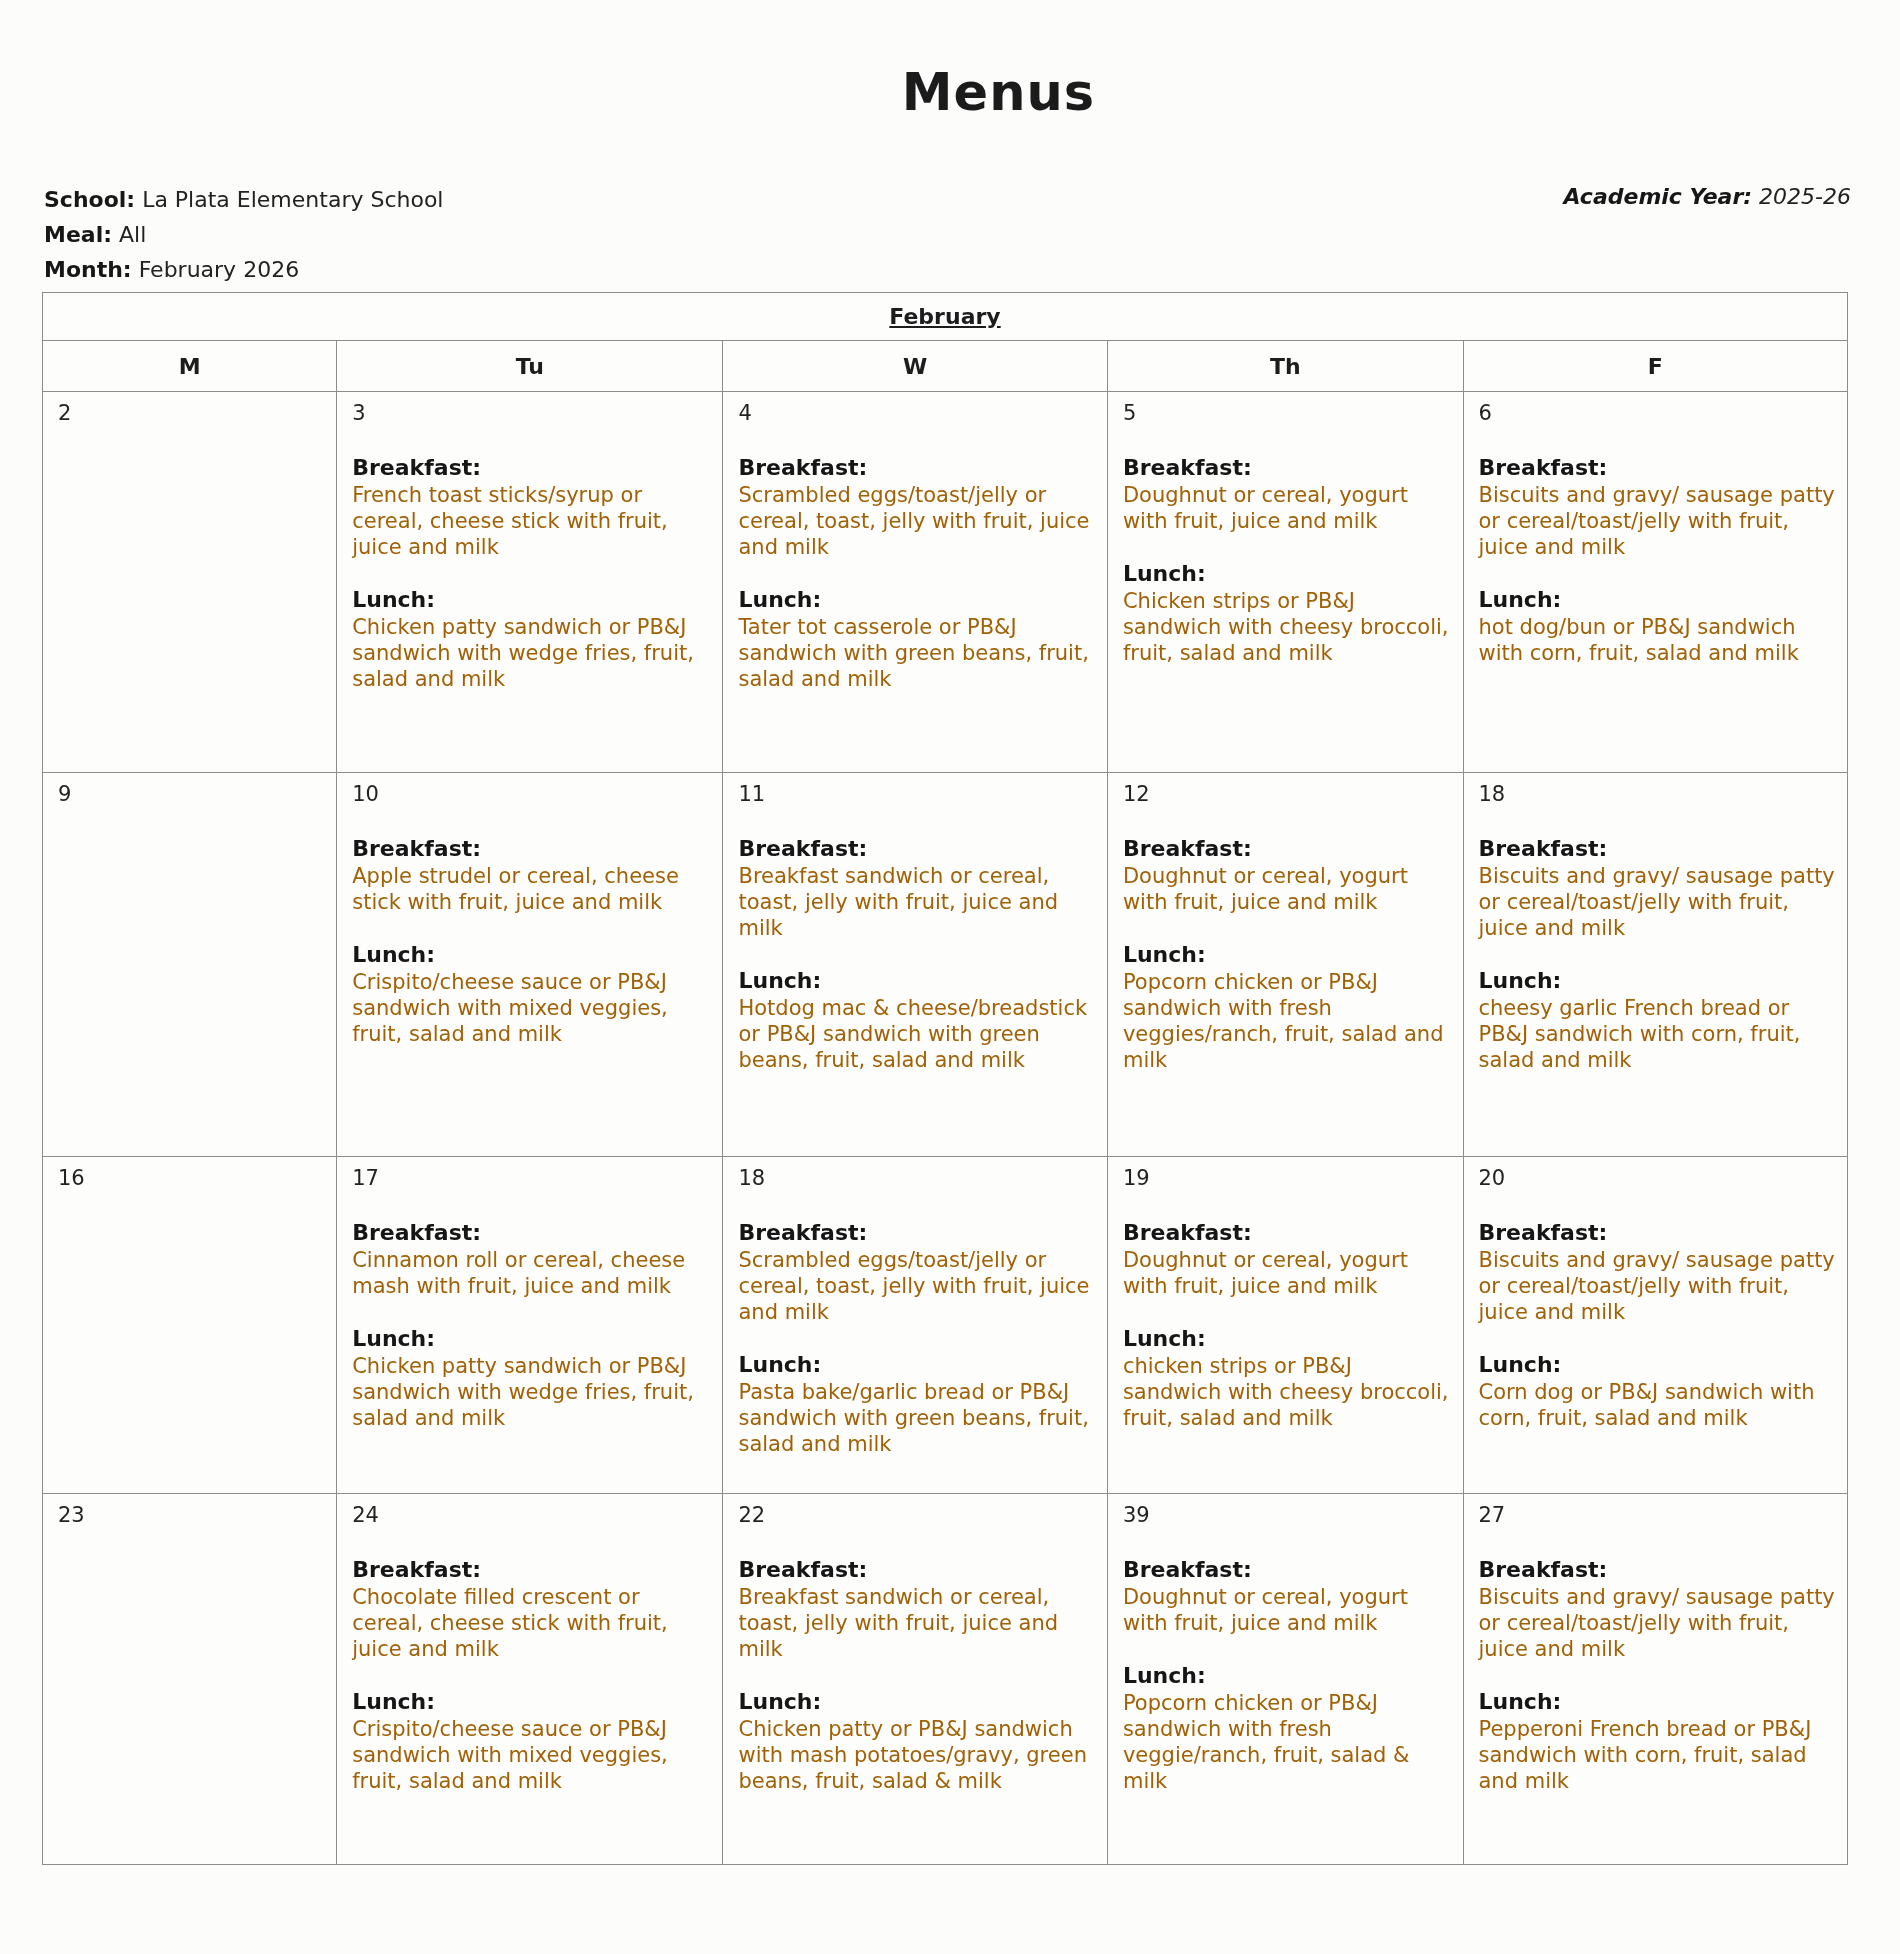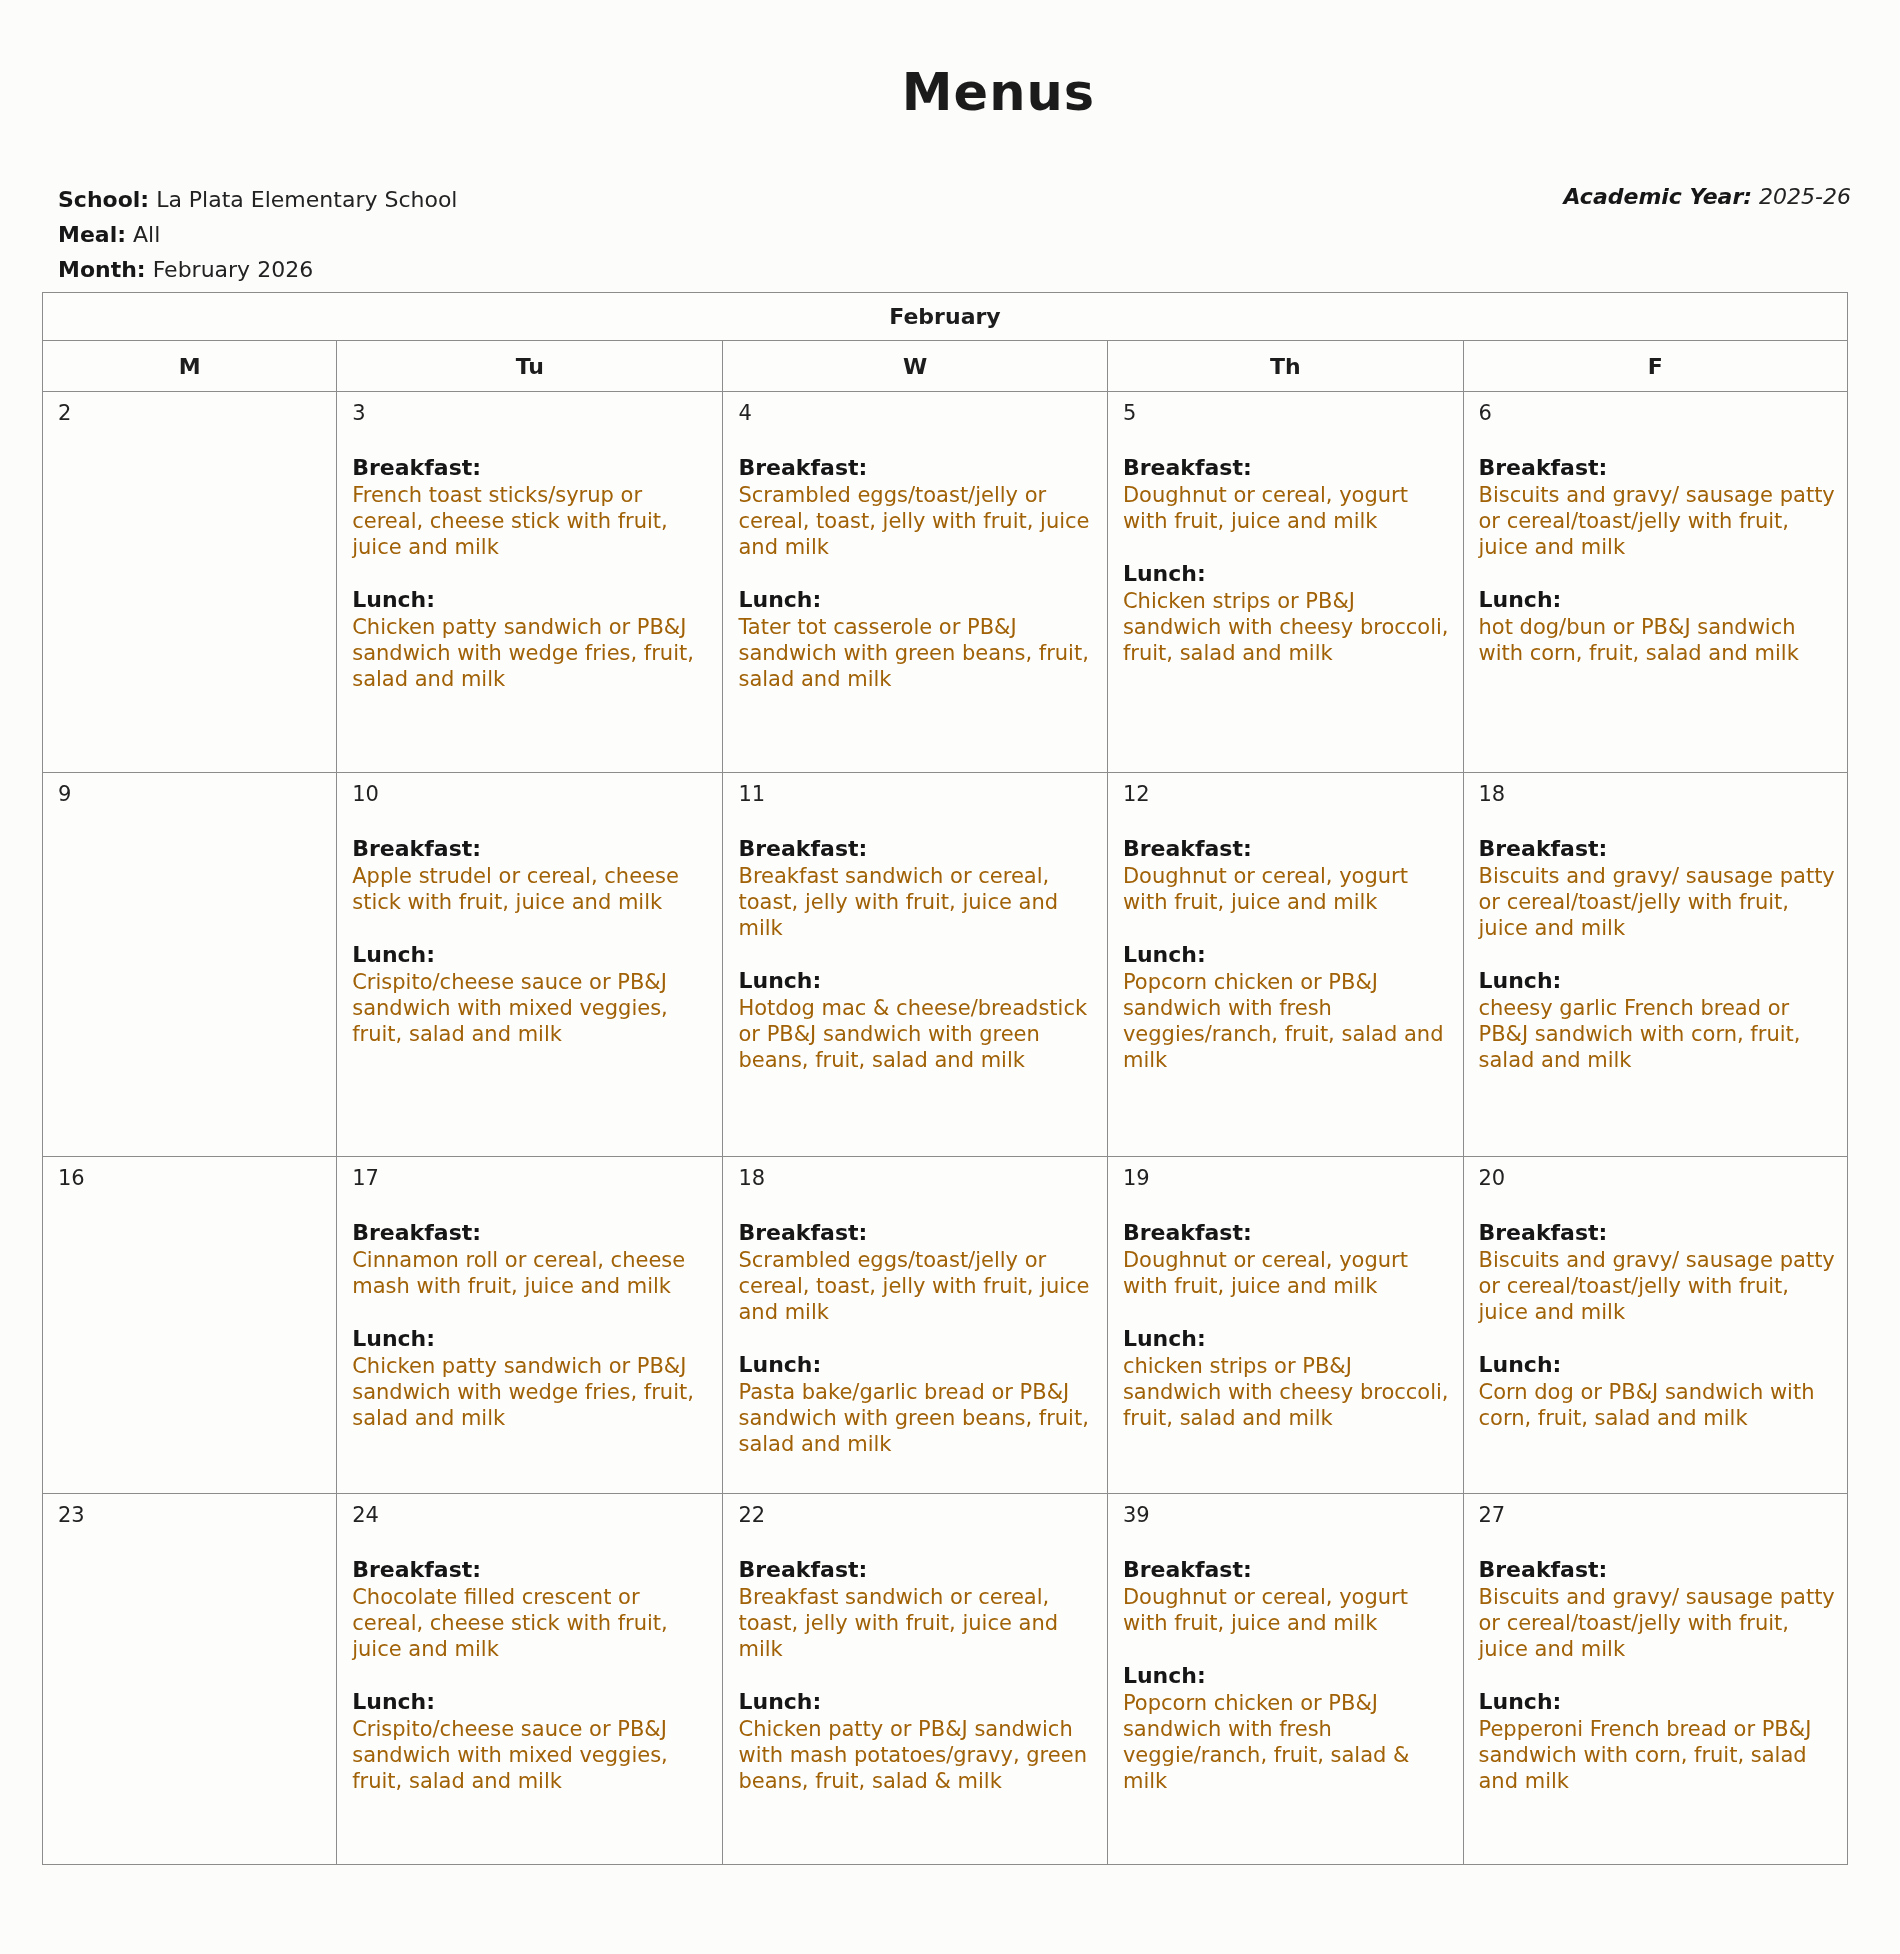--- a/index.html
+++ b/index.html
@@ -15,39 +15,39 @@
     position:absolute; top:63px; left:0; width:100%;
     text-align:center;
     font-size:51px; font-weight:bold; letter-spacing:1px;
     color:#1b1b1b;
     margin-left:48px;
   }
   .meta-block {
     position:absolute; top:182px; left:44px;
     font-size:22px; line-height:35px; color:#222;
   }
-  .meta-label { font-weight:bold; color:#171717;margin-left:14px; }
+  .meta-label { font-weight:bold; color:#171717; }
   .academic-year {
     position:absolute; top:184px; right:50px;
     font-size:22px; color:#222;font-style:italic;
   }
   table.menu-calendar {
     position:absolute; top:292px; left:42px;
     width:1806px;
     border-collapse:collapse; table-layout:fixed;
     background:#fdfdfc;
   }
   .menu-calendar th, .menu-calendar td {
     border:1.7px solid #8c8c8c;
     vertical-align:top;
     overflow:hidden;
   }
   th.month-header {
     height:45px; font-size:22px; font-weight:bold;
-    text-align:center; vertical-align:middle; color:#1d1d1d;
+    text-align:center; vertical-align:middle; color:#1d1d1d;text-decoration:underline;
   }
   th.day-header {
     height:48px; font-size:22px; font-weight:bold;
     text-align:center; vertical-align:middle; color:#1d1d1d;
   }
   td.day-cell {
     padding:8px 10px 10px 15px;
     font-size:21px; line-height:26px;
   }
   .day-number { font-size:21px; color:#222; margin-bottom:28px; }

